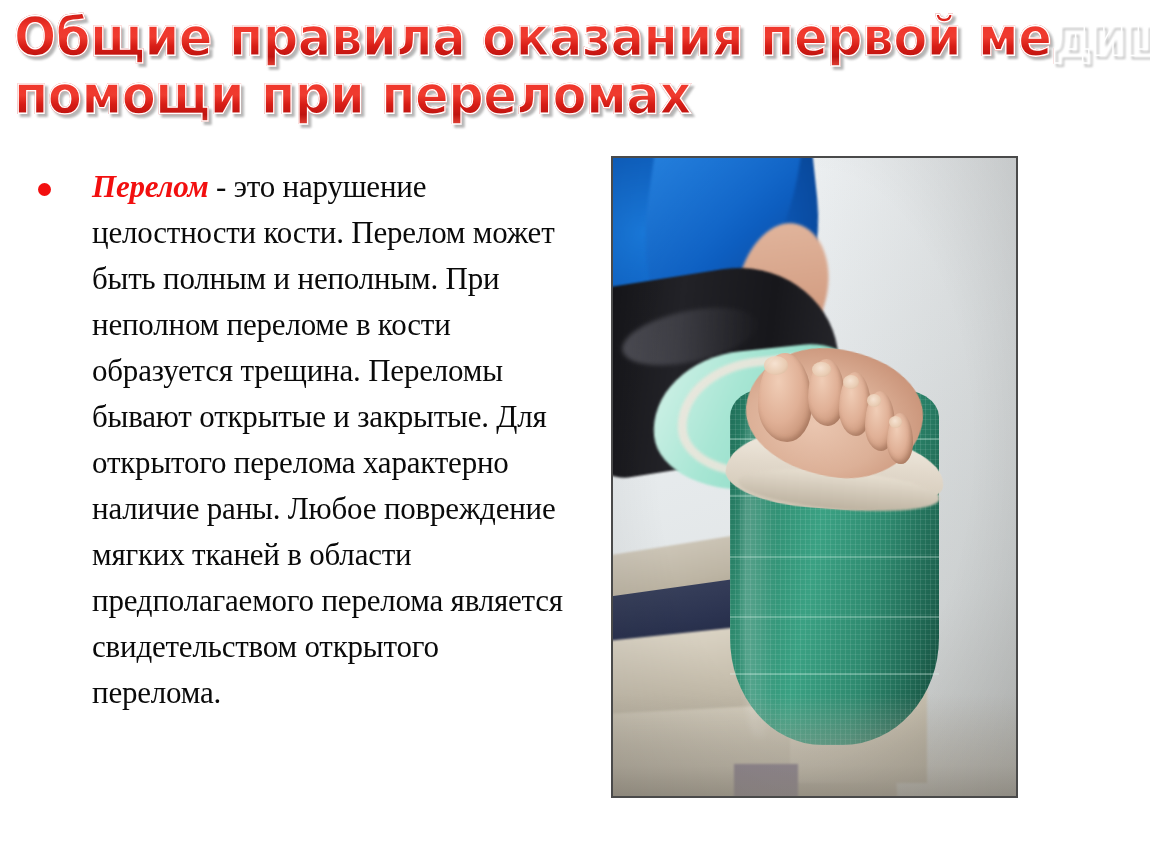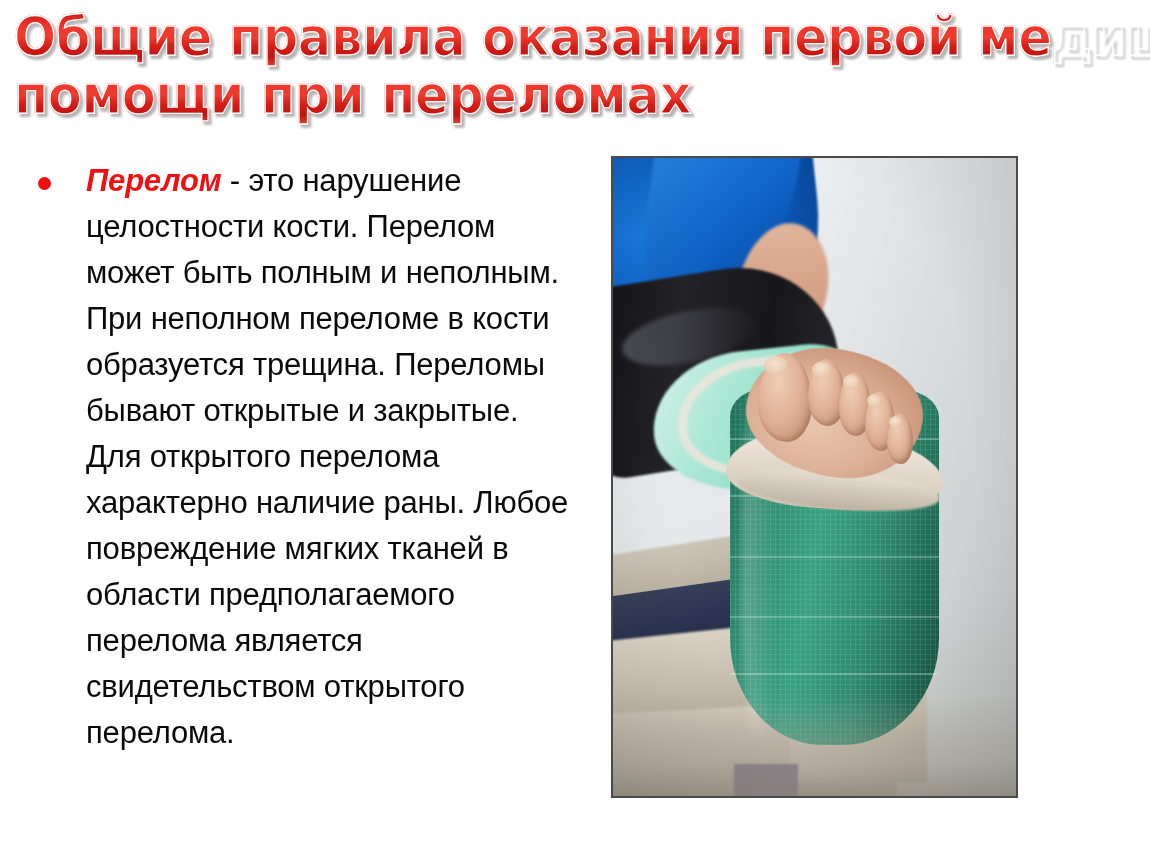--- a/index.html
+++ b/index.html
@@ -75,26 +75,26 @@
   .bullet-dot {
     position: absolute;
     left: 38px;
     top: 19px;
     width: 13px;
     height: 13px;
     border-radius: 50%;
     background: #f20f0f;
   }
   .para {
-    font-family: Liberation Sans, sans-serif;
+    font-family: Liberation Serif, serif;
     font-size: 31px;
     line-height: 46px;
     color: #0a0a0a;
     letter-spacing: -0.2px;
-    margin: 10px;
+    margin: 16px;
     text-align: left;
   }
   .kw {
     color: #f20f0f;
     font-weight: bold;
     font-style: italic;
   }
 
   
   .photo-frame {

